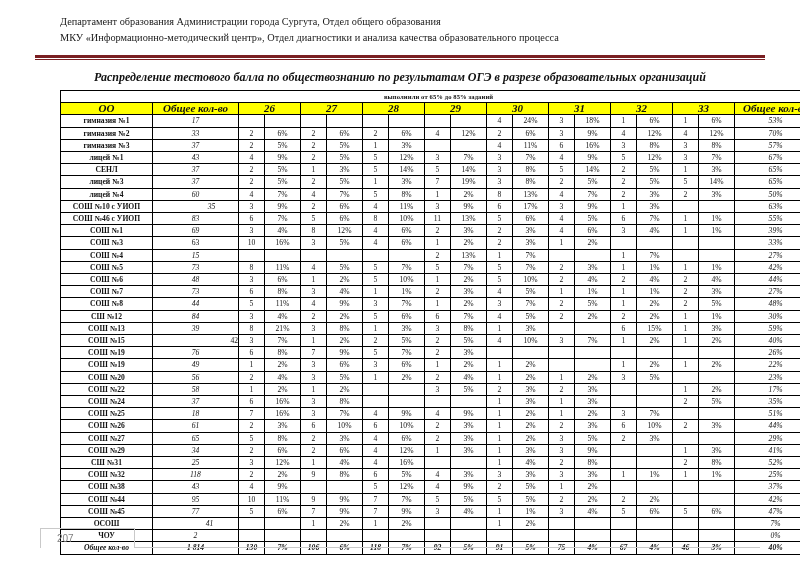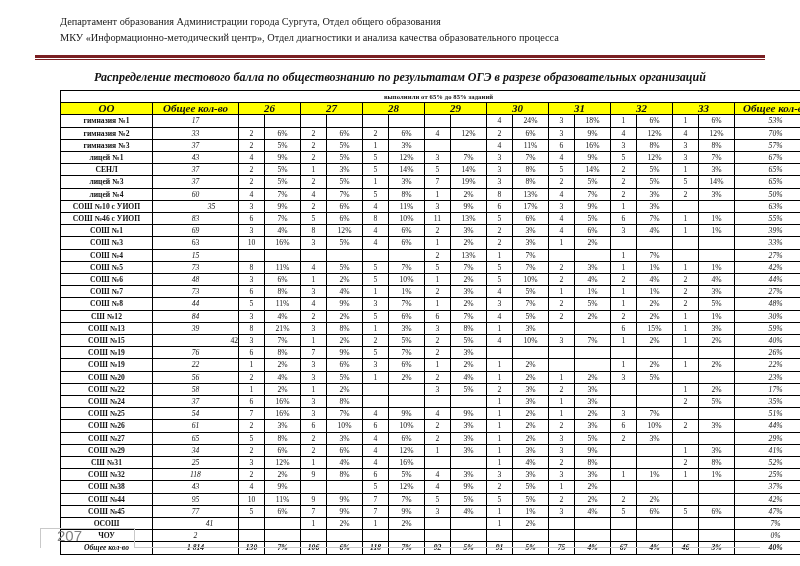--- a/index.html
+++ b/index.html
@@ -104,21 +104,21 @@
     width:95px;height:20px;
     border-left:1px solid #c9c9c9;
     border-top:1px solid #c9c9c9;
     border-right:1px solid #c9c9c9;
     box-sizing:border-box;
   }
   .footer .pagenum{
     position:absolute;
     left:57px;bottom:22px;
     font-family:"Liberation Sans", sans-serif;
-    font-size:15px;
+    font-size:10px;
     color:#808080;
   }
   .footer .baseline{
     position:absolute;
     left:135px;right:40px;bottom:18px;
     height:1px;background:#c9c9c9;
   }
 </style>
 </head>
 <body>
@@ -591,21 +591,21 @@
             <td></td>
             <td></td>
             <td></td>
             <td></td>
             <td></td>
             <td></td>
             <td class="tot">26%</td>
           </tr>
           <tr>
             <td class="oo-cell">СОШ №19</td>
-            <td style="font-style: italic;">22</td>
+            <td style="font-style: italic;">49</td>
             <td>1</td>
             <td>2%</td>
             <td>3</td>
             <td>6%</td>
             <td>3</td>
             <td>6%</td>
             <td>1</td>
             <td>2%</td>
             <td>1</td>
             <td>2%</td>
@@ -675,21 +675,21 @@
             <td>1</td>
             <td>3%</td>
             <td></td>
             <td></td>
             <td>2</td>
             <td>5%</td>
             <td class="tot">35%</td>
           </tr>
           <tr>
             <td class="oo-cell">СОШ №25</td>
-            <td style="font-style: italic;">54</td>
+            <td style="font-style: italic;">18</td>
             <td>7</td>
             <td>16%</td>
             <td>3</td>
             <td>7%</td>
             <td>4</td>
             <td>9%</td>
             <td>4</td>
             <td>9%</td>
             <td>1</td>
             <td>2%</td>

